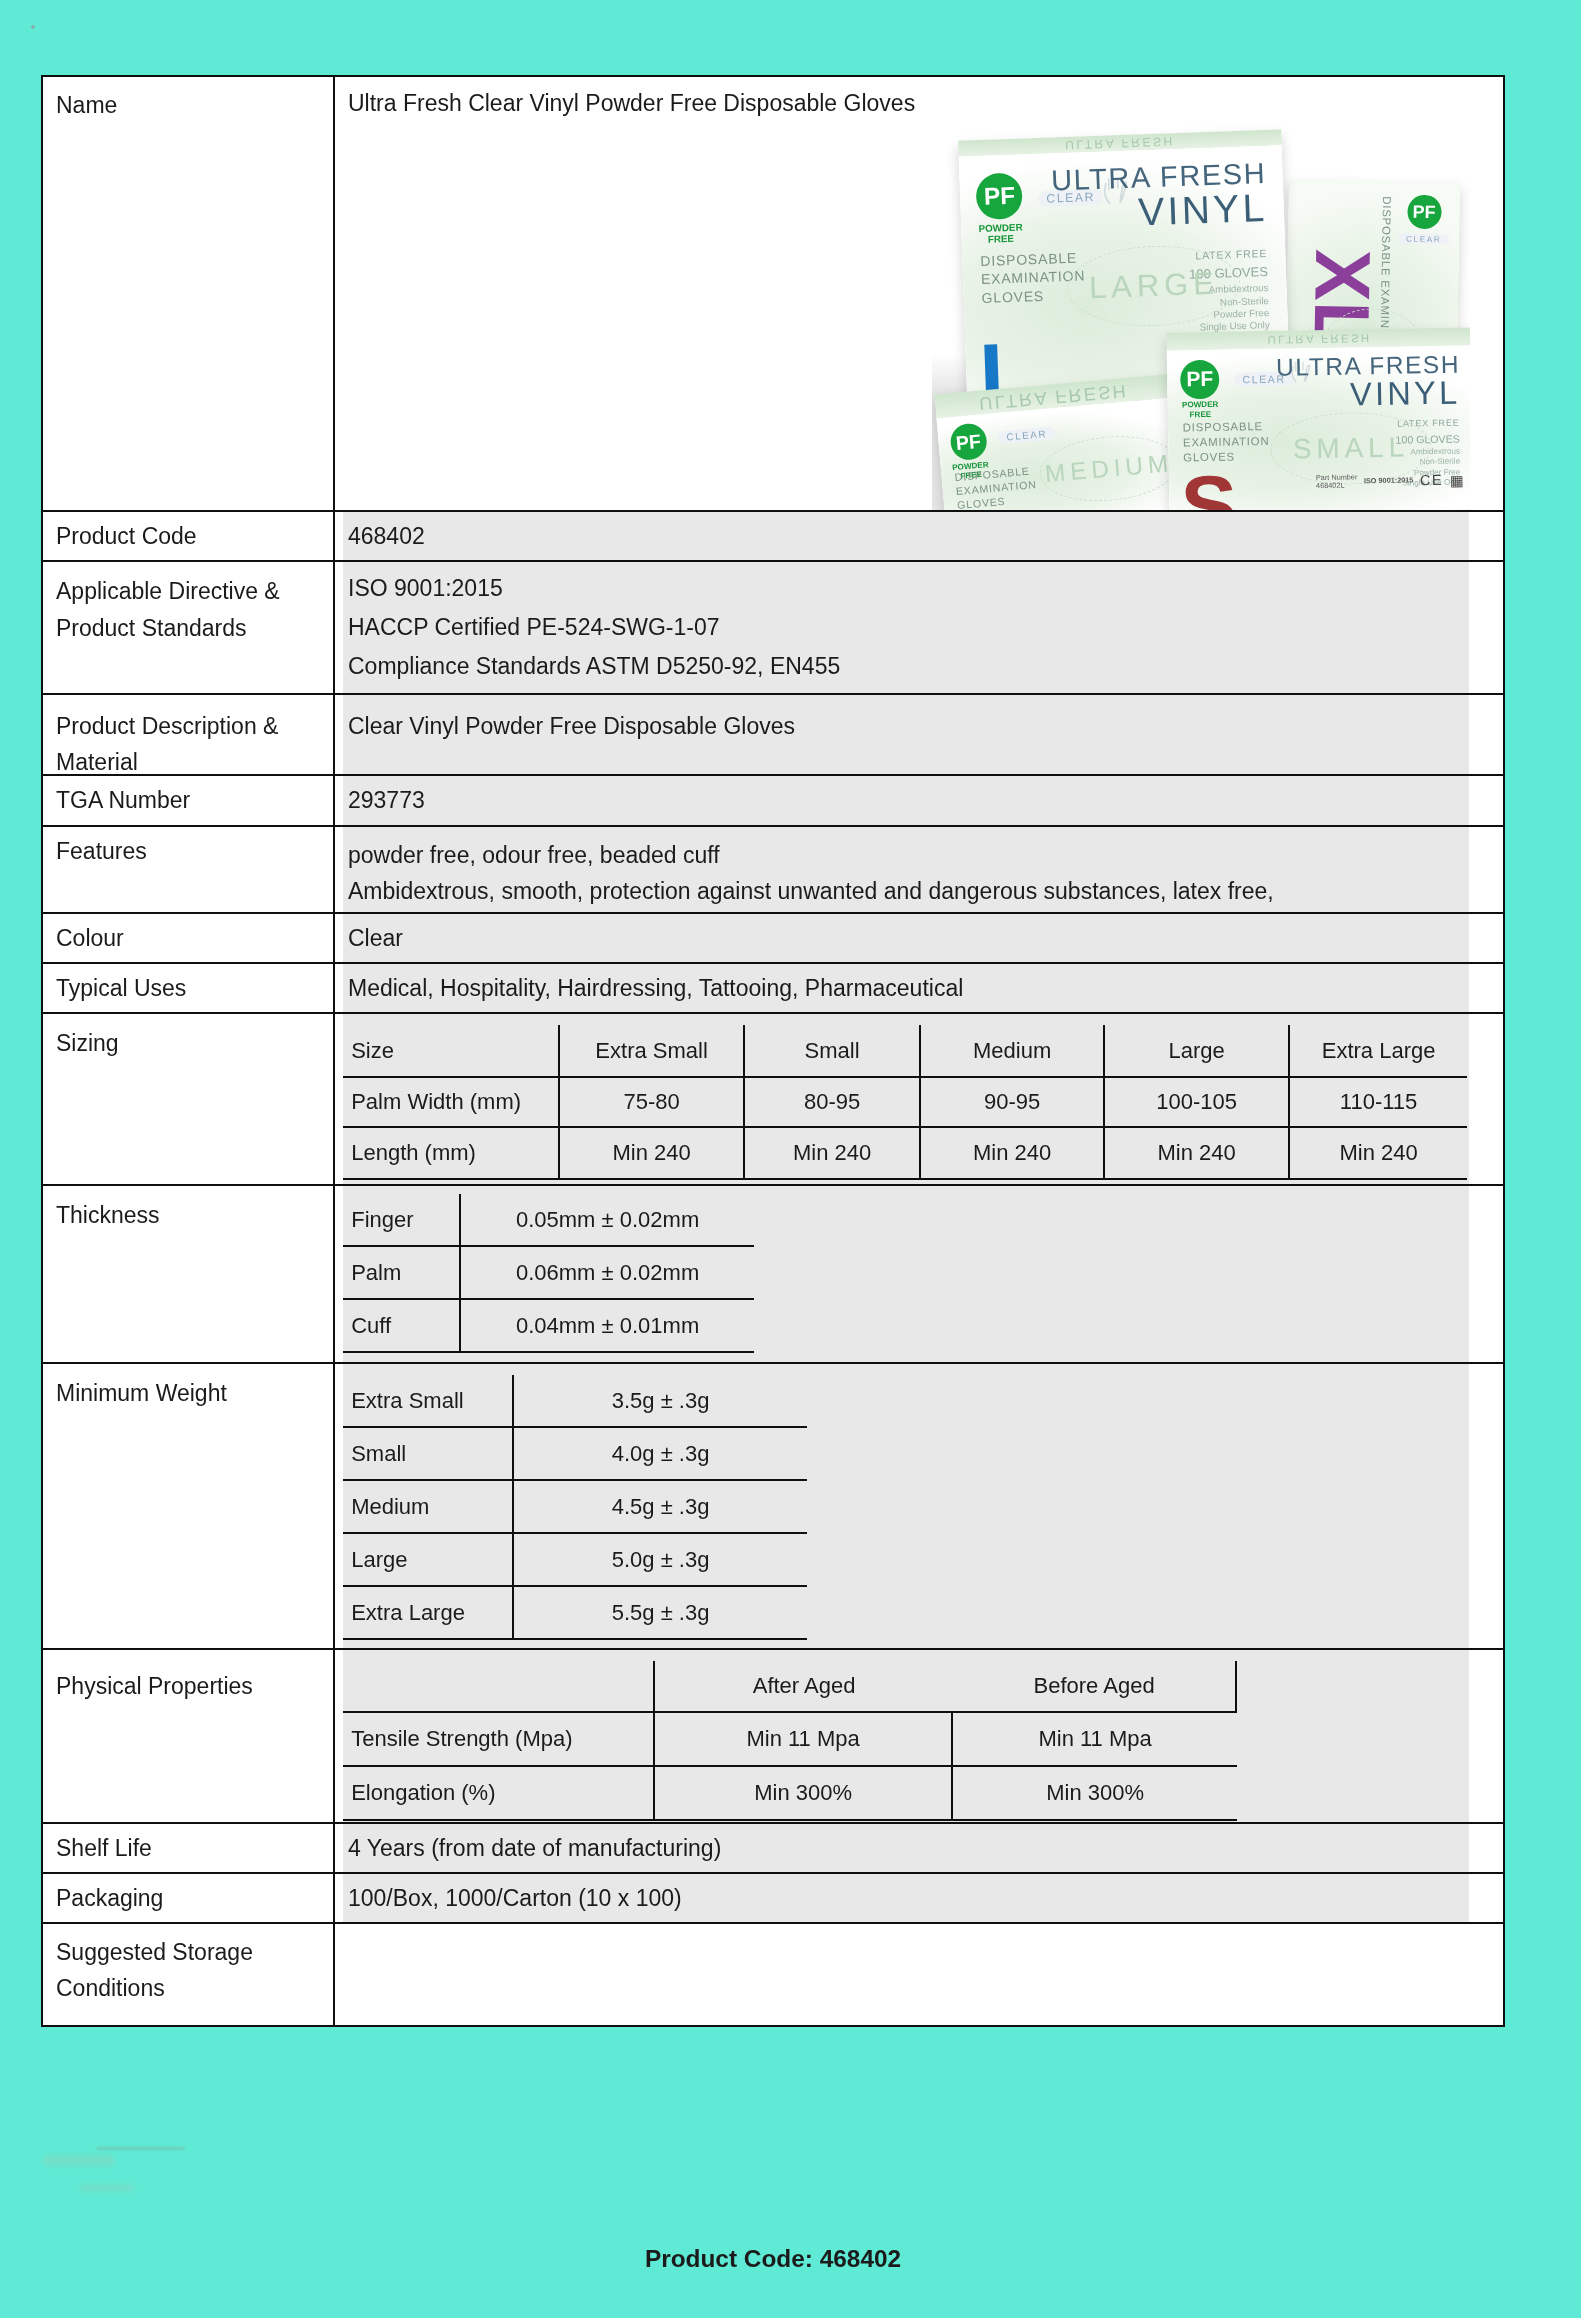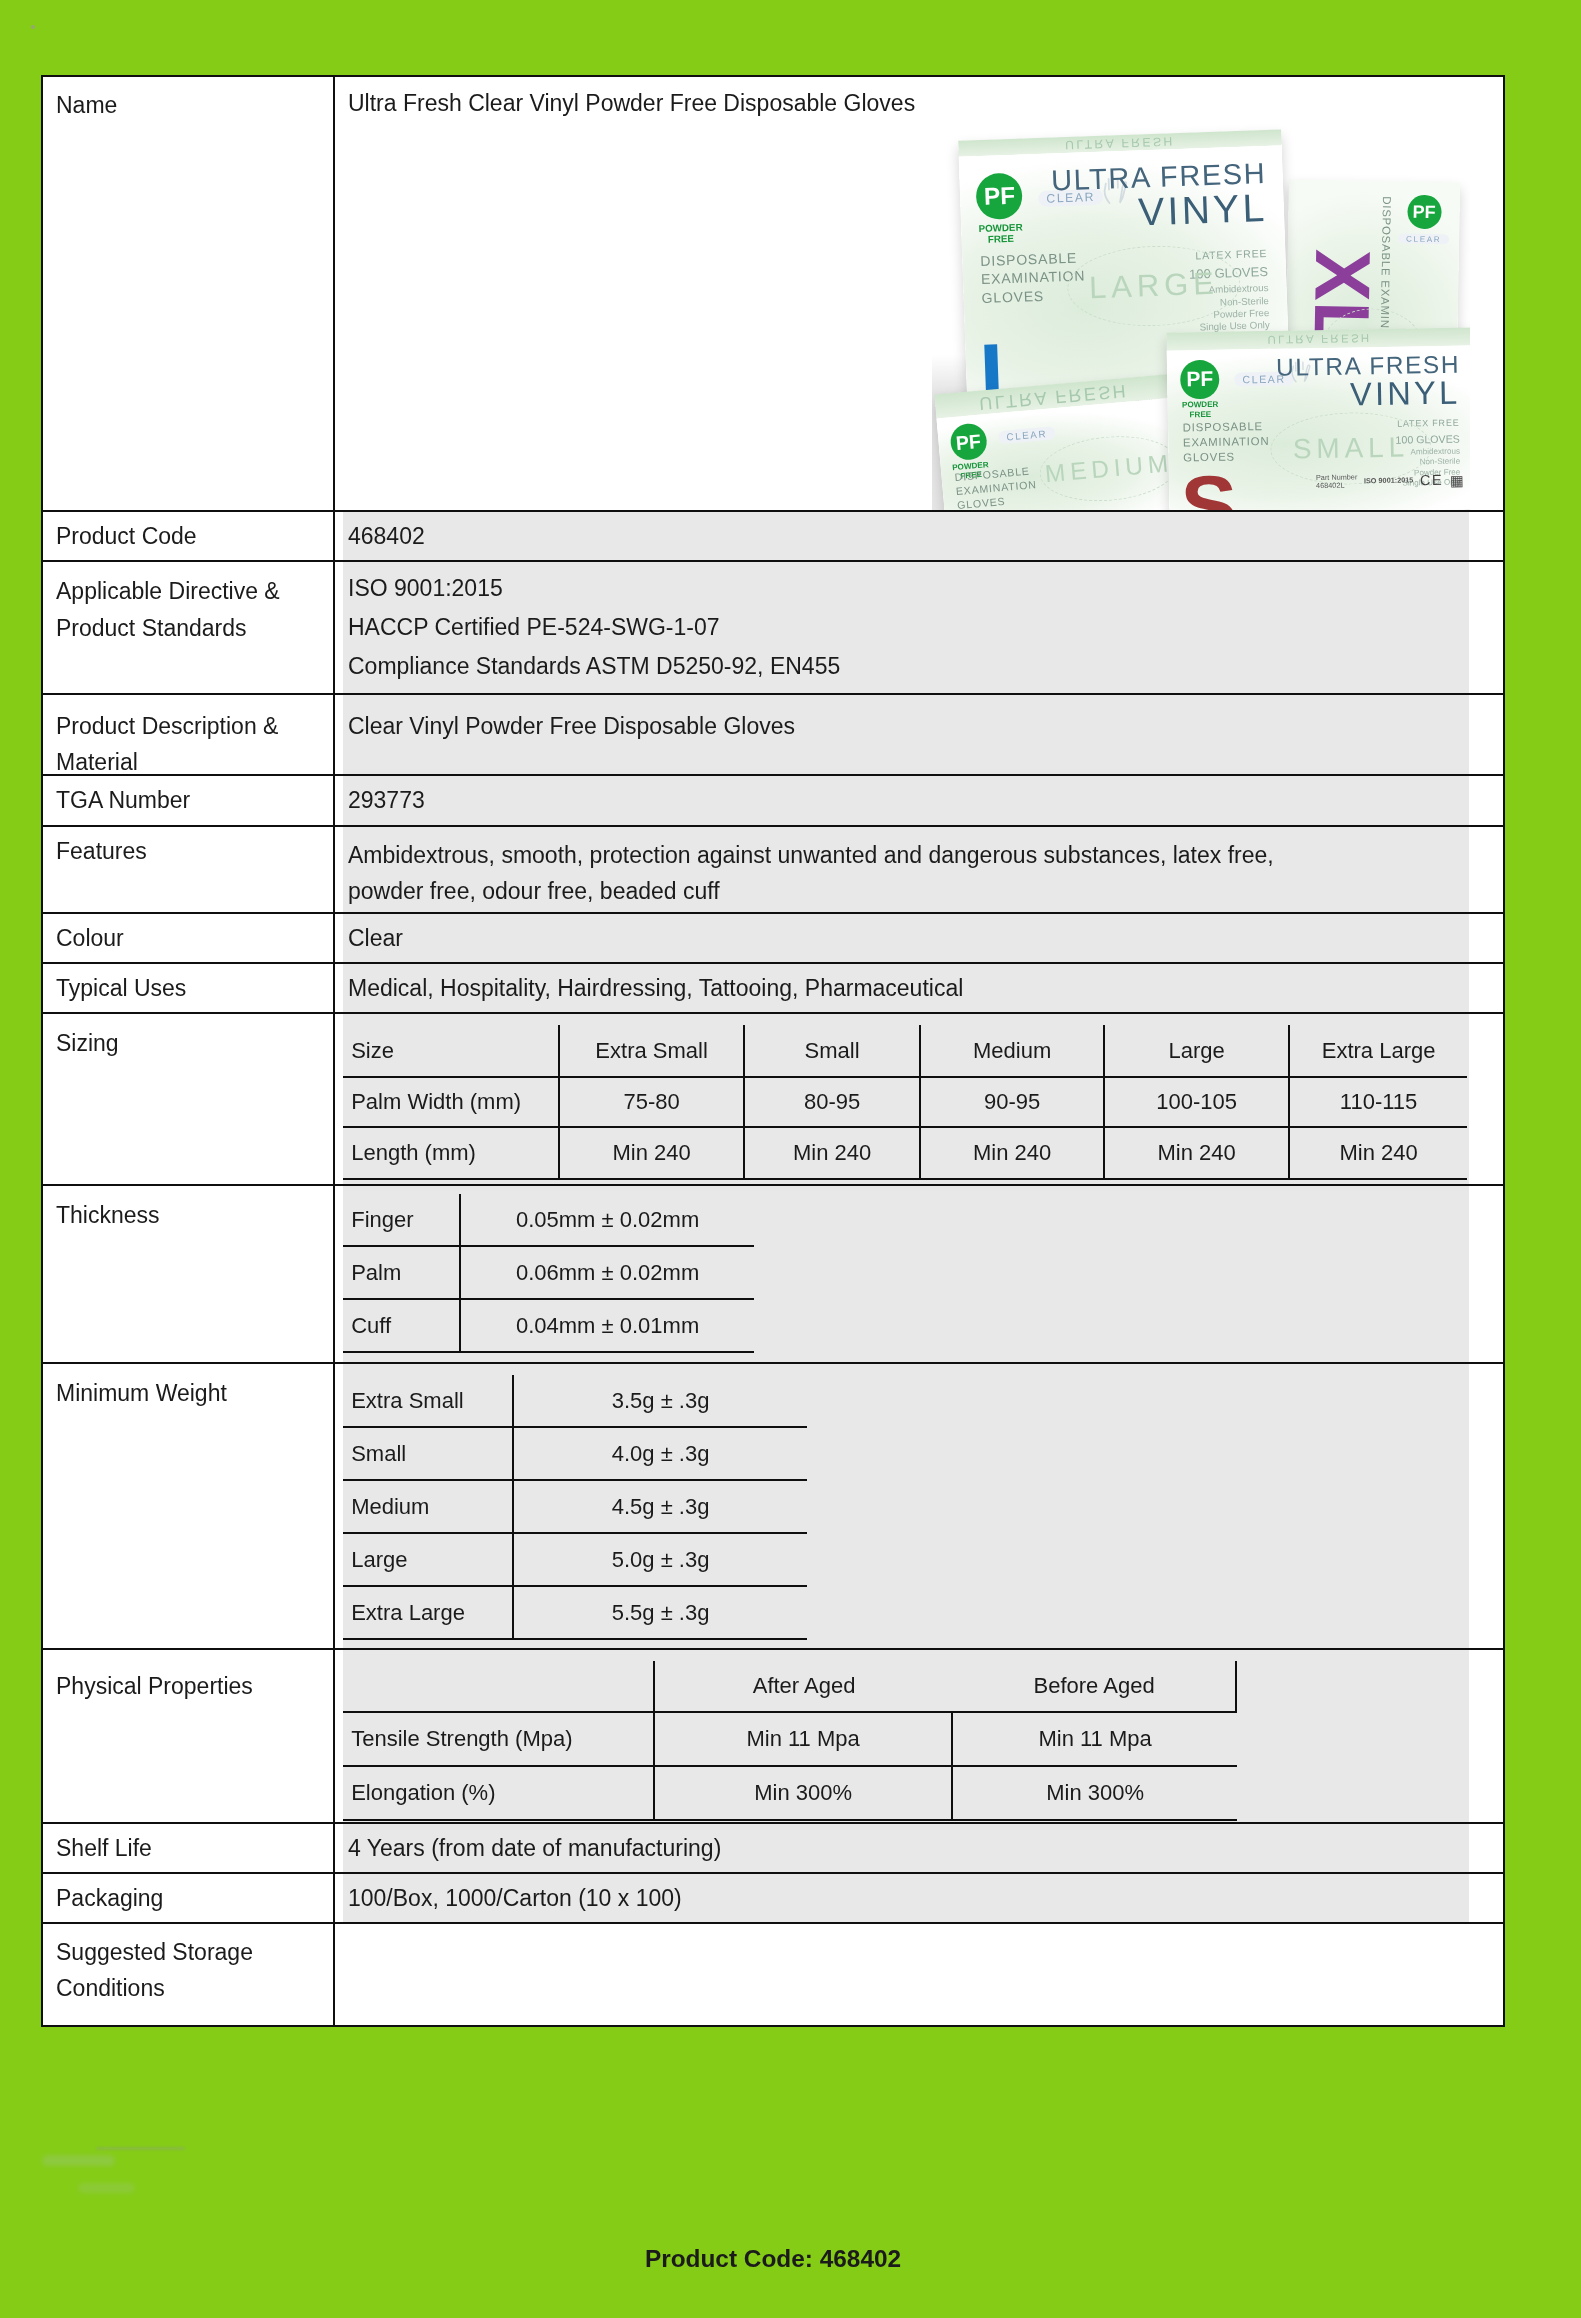--- a/index.html
+++ b/index.html
@@ -1,16 +1,16 @@
 <!DOCTYPE html>
 <html style="font-size:13px"><head>
 <meta charset="utf-8">
 <style>
   html,body{margin:0;padding:0;background:#ffffff;}
-  .page{position:relative;width:1582px;height:2319px;background:#84cc16;
+  .page{position:relative;width:1582px;height:2319px;background:#5eead4;
         font-family:"Liberation Sans", sans-serif;color:#1b1b1b;overflow:hidden;}
 
   
   .spec-table{position:absolute;left:41px;top:75px;width:1464px;
               border:2.4px solid #0f0f0f;box-sizing:border-box;background:#fff;}
   .row{display:flex;border-bottom:2.4px solid #0f0f0f;box-sizing:border-box;}
   .row:last-child{border-bottom:none;}
   .label-cell{width:292px;flex:0 0 292px;border-right:2.4px solid #0f0f0f;box-sizing:border-box;
               font-size:23px;padding-left:13px;}
   .lc-center{display:flex;align-items:center;}
@@ -260,22 +260,22 @@
           <div class="gray"></div>
         <div class="vc-content vc-line">293773</div>
       </div>
     </div>
 
     <div class="row" style="height:87px">
       <div class="label-cell" style="padding-top:11.4px">Features</div>
       <div class="value-cell">
           <div class="gray"></div>
         <div class="vc-content vc-feat">
+          <div>powder free, odour free, beaded cuff</div>
           <div>Ambidextrous, smooth, protection against unwanted and dangerous substances, latex free,</div>
-          <div>powder free, odour free, beaded cuff</div>
         </div>
       </div>
     </div>
 
     <div class="row" style="height:50px">
       <div class="label-cell lc-center">Colour</div>
       <div class="value-cell">
           <div class="gray"></div>
         <div class="vc-content vc-line">Clear</div>
       </div>

